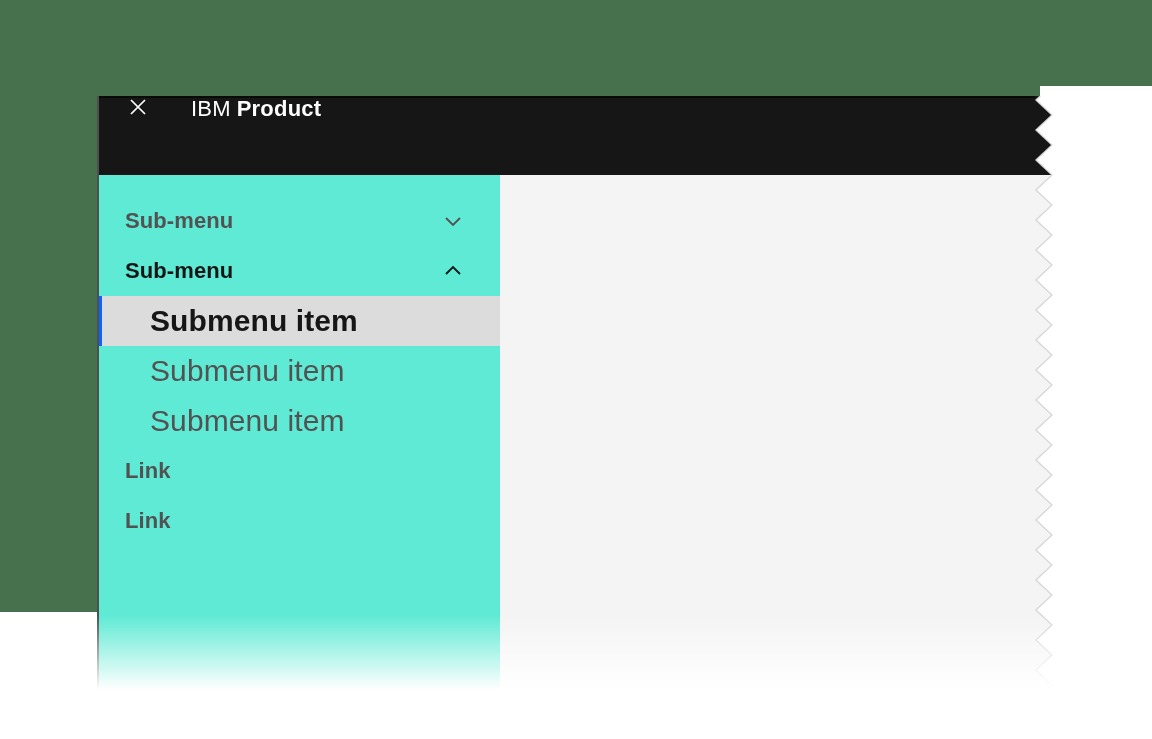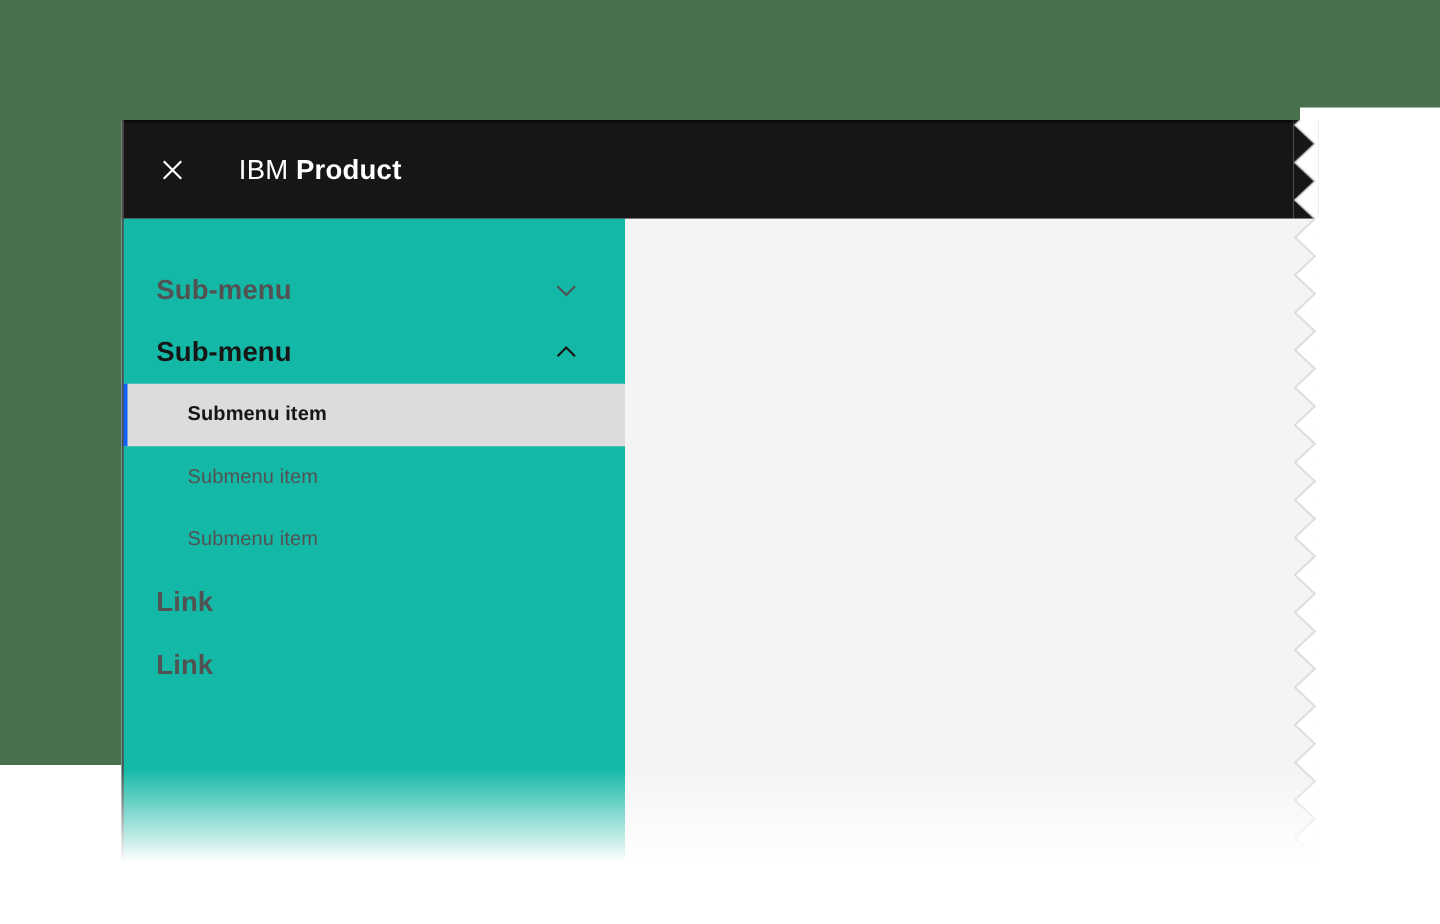--- a/index.html
+++ b/index.html
@@ -21,54 +21,54 @@
     position:absolute; left:97px; top:96px; width:958px; height:594px;
     -webkit-mask-image:linear-gradient(to bottom,#000 0px,#000 519px,rgba(0,0,0,0) 594px);
             mask-image:linear-gradient(to bottom,#000 0px,#000 519px,rgba(0,0,0,0) 594px);
   }
   .panel-top-border  { position:absolute; left:0; top:0; width:938px; height:2px; background:#0a0a0a; z-index:6; }
   .panel-left-border { position:absolute; left:0; top:0; width:2px; height:594px; background:#4c514d; z-index:6; }
 
   
   .ui-header {
     position:absolute; left:0; top:0; width:938px; height:79px;
-    background:#161616; display:flex; align-items:center; padding-left:30px;
+    background:#161616; display:flex; align-items:flex-start; padding-left:30px;
   }
   .close-btn {
     width:22px; height:22px; display:flex; align-items:center; justify-content:center;
     cursor:pointer; flex:0 0 auto;
   }
   .brand { margin-left:42px; color:#ffffff; font-size:22px; letter-spacing:0.2px; cursor:pointer; text-decoration:none; white-space:nowrap; }
   .brand .prefix { font-weight:400; margin-right:6px; }
   .brand .name   { font-weight:700; }
 
   
   .sidebar {
     position:absolute; left:0; top:79px; width:403px; height:515px;
-    background:#14b8a6; padding-top:32px;
+    background:#5eead4; padding-top:21px;
   }
   .content {
     position:absolute; left:403px; top:79px; width:535px; height:515px;
     background:#f4f4f4;
   }
 
   
   .zigzag { position:absolute; left:938px; top:0; }
 
   
   .nav-row {
     height:50px; display:flex; align-items:center;
     padding-left:28px; padding-right:36px; cursor:pointer;
   }
   .nav-row .label { font-size:22px; font-weight:600; color:#525252; letter-spacing:0.1px; }
   .nav-row.active-section .label { color:#161616; }
   .nav-row .chev { margin-left:auto; flex:0 0 auto; display:flex; align-items:center; }
 
   .nav-child { padding-left:53px; }
-  .nav-child .label { font-size:16px; font-weight:400; color:#525252; }
+  .nav-child .label { font-size:30px; font-weight:400; color:#525252; }
   .nav-child.selected {
     background:#dcdcdc; border-left:5px solid #0f62fe; padding-left:48px;
   }
   .nav-child.selected .label { font-weight:700; color:#161616; }
 </style>
 </head>
 <body>
 
 <div class="green-top-main"></div>
 <div class="green-top-right"></div>

